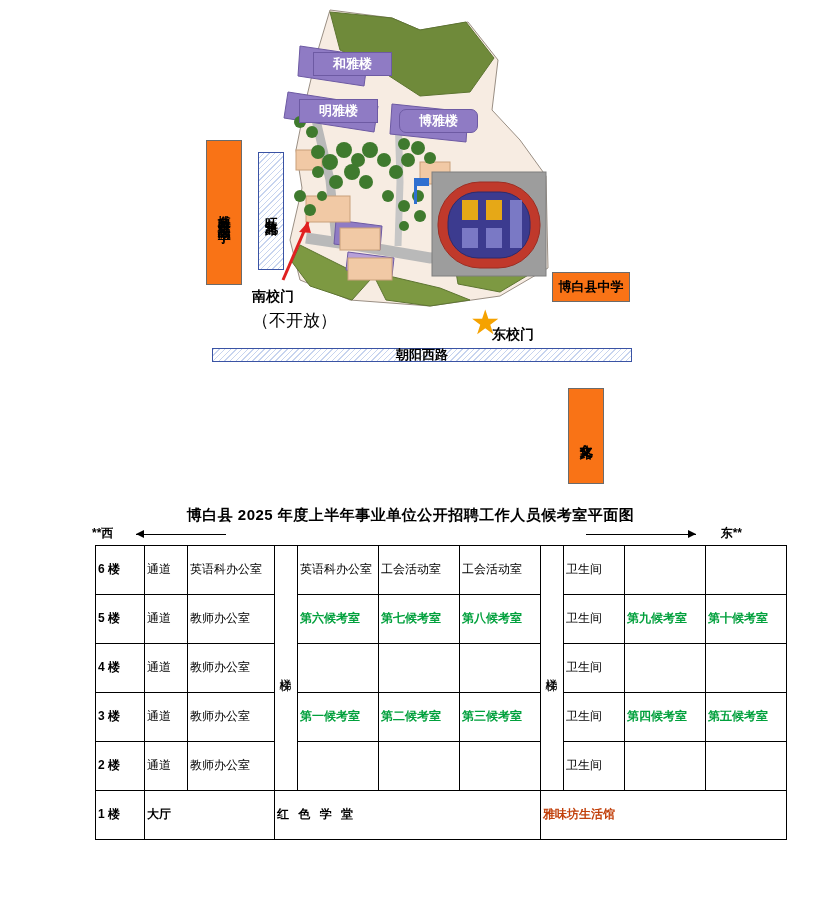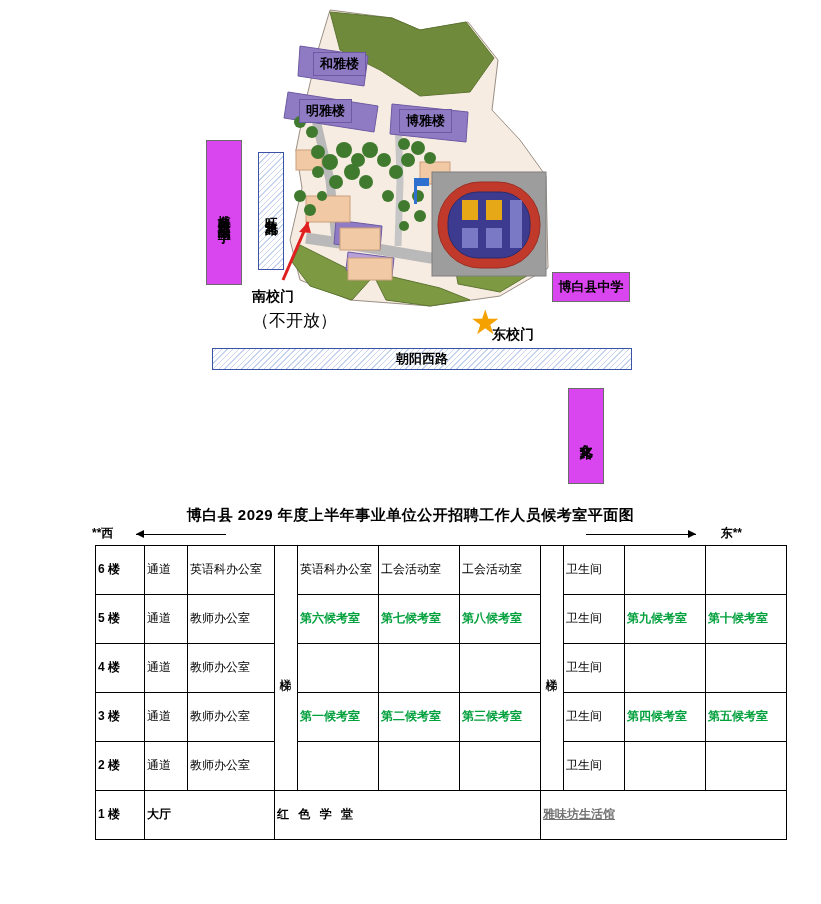--- a/index.html
+++ b/index.html
@@ -26,21 +26,21 @@
   .vlabel {
     writing-mode: vertical-rl;
     text-orientation: upright;
     letter-spacing: 2px;
   }
 
   .box-label {
     position: absolute;
     box-sizing: border-box;
     border: 1px solid #6b6b6b;
-    background: #d946ef;
+    background: #f97316;
     display: flex;
     align-items: center;
     justify-content: center;
     font-size: 13px;
     font-weight: bold;
     line-height: 1.35;
   }
 
   .hatch-box {
     position: absolute;
@@ -70,24 +70,24 @@
   .small-text {
     position: absolute;
     font-size: 17px;
     white-space: nowrap;
   }
 
   
   .bldg-tag {
     position: absolute;
     background: #8f7bc4;
-    color: #000000;
+    color: #ffffff;
     font-size: 13px;
     font-weight: bold;
-    padding: 2px 6px;
+    padding: 2px 19px;
     white-space: nowrap;
     border: 1px solid #6d5aa3;
   }
 
   #star {
     position: absolute;
     color: #f5a200;
     font-size: 34px;
     line-height: 1;
   }
@@ -167,21 +167,21 @@
 
   .stair-v {
     writing-mode: vertical-rl;
     text-orientation: upright;
     letter-spacing: 1px;
     display: inline-block;
   }
 
   .green { color: #00a03c; font-weight: bold; }
   .red { color: #000000; font-weight: bold; letter-spacing: 3px; }
-  .purple { color: #737373; font-weight: bold; text-decoration: underline; }
+  .purple { color: #c2410c; font-weight: bold; }
 </style>
 </head>
 <body>
 
 <div id="map-area">
 
   <svg width="821" height="500" style="position:absolute;left:0;top:0;">
 
     <polygon points="330,10 392,18 420,30 468,22 498,60 492,110 520,140 546,176 548,268 500,296 430,306 350,300 300,280 290,240 302,188 296,150 306,100 318,50" fill="#f7ece2" stroke="#9a8f84" stroke-width="1"></polygon>
 
@@ -245,42 +245,42 @@
 
     <rect x="414" y="178" width="3" height="26" fill="#2f6fd0"></rect>
     <rect x="417" y="178" width="12" height="8" fill="#2f6fd0"></rect>
 
     <line x1="283" y1="280" x2="308" y2="222" stroke="#e02020" stroke-width="3"></line>
     <polygon points="308,222 299,232 311,233" fill="#e02020"></polygon>
   </svg>
 
   <div class="bldg-tag" style="left:313px; top:52px;">和雅楼</div>
   <div class="bldg-tag" style="left:299px; top:99px;">明雅楼</div>
-  <div class="bldg-tag" style="left:399px; top:109px;">博雅楼</div>
+  <div class="bldg-tag" style="left:399px; top:109px;border-radius:7px;">博雅楼</div>
 
   <div class="box-label vlabel" style="left:206px; top:140px; width:36px; height:145px;">博白县第三高级中学</div>
 
   <div class="hatch-box vlabel" style="left:258px; top:152px; width:26px; height:118px;">旺角北路</div>
 
   <div class="plain-text" style="left:252px; top:288px;">南校门</div>
   <div class="small-text" style="left:252px; top:309px;">（不开放）</div>
 
   <div id="star" style="left:470px; top:305px;">★</div>
 
   <div class="plain-text" style="left:492px; top:326px;">东校门</div>
 
   <div class="box-label" style="left:552px; top:272px; width:78px; height:30px;">博白县中学</div>
 
-  <div class="hatch-box" style="left:212px; top:348px; width:420px; height:22px;">朝阳西路</div>
+  <div class="hatch-box" style="left:212px; top:348px; width:420px; height:14px;">朝阳西路</div>
 
   <div class="box-label vlabel" style="left:568px; top:388px; width:36px; height:96px;">文化路</div>
 </div>
 
 <div id="plan-area">
-  <div id="plan-title">博白县 2029 年度上半年事业单位公开招聘工作人员候考室平面图</div>
+  <div id="plan-title">博白县 2025 年度上半年事业单位公开招聘工作人员候考室平面图</div>
 
   <div id="arrow-row">
     <span class="west">**西</span>
     <span class="arrow-line" style="left:44px; width:90px;"></span>
     <span class="arrow-head" style="left:44px; border-right:8px solid #000;"></span>
     <span class="arrow-line" style="right:46px; width:110px;"></span>
     <span class="arrow-head" style="right:46px; border-left:8px solid #000;"></span>
     <span class="east">东**</span>
   </div>
 

